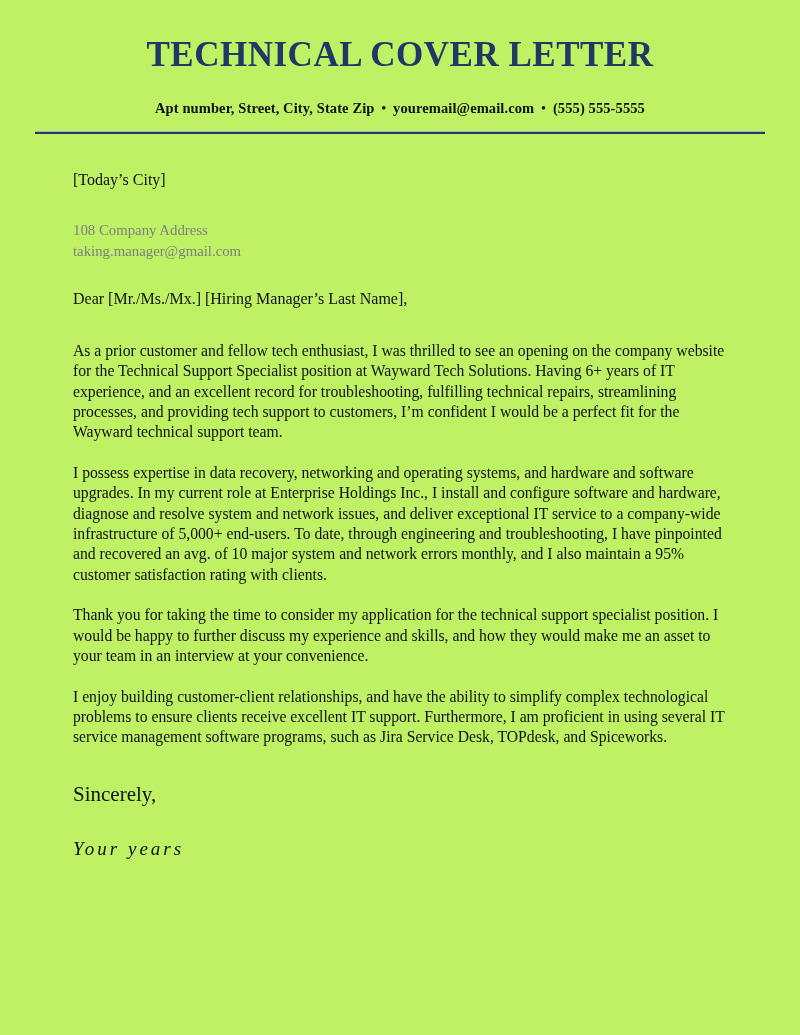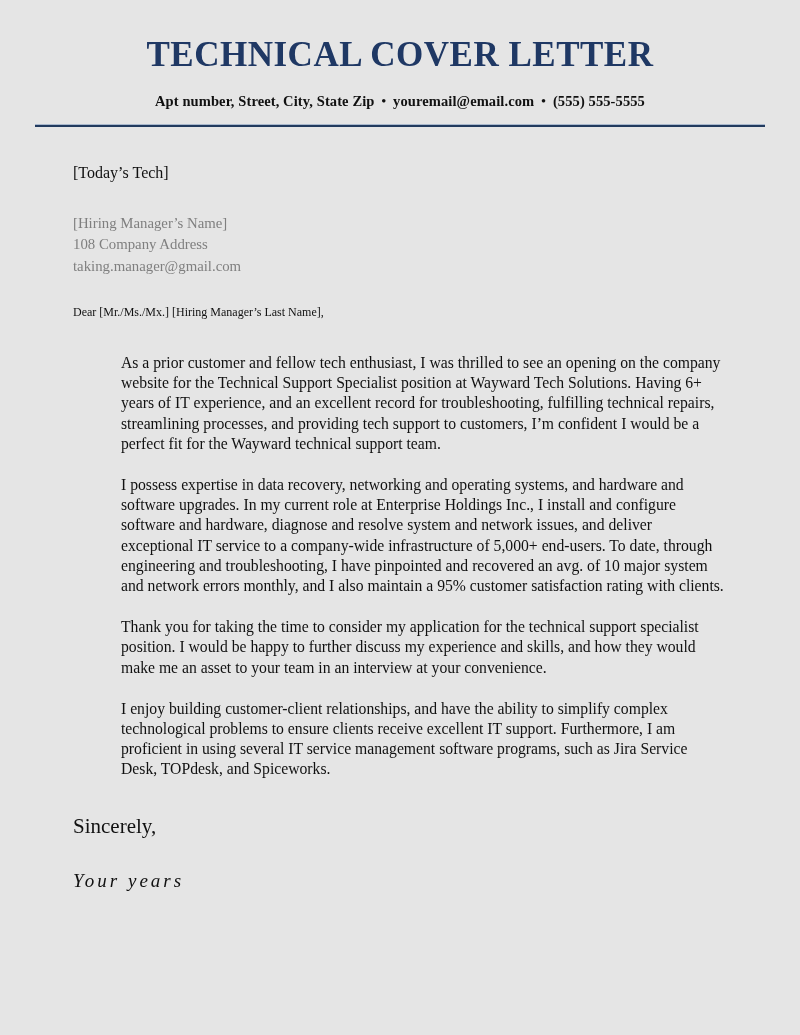--- a/index.html
+++ b/index.html
@@ -5,40 +5,40 @@
   html, body {
     margin: 0;
     padding: 0;
     background: #ffffff;
   }
   .page {
     position: relative;
     width: 800px;
     height: 1035px;
     margin: 0 auto;
-    background: #e5e5e5;
+    background: #bef264;
     font-family: "Liberation Serif", "DejaVu Serif", serif;
     color: #141414;
     box-sizing: border-box;
     overflow: hidden;
   }
   .header {
     text-align: center;
     padding-top: 36px;
   }
   .doc-title {
     font-size: 35px;
     font-weight: 700;
     letter-spacing: 0.5px;
     color: #1f3864;
     line-height: 1.1;
     margin: 0;
   }
   .contact-line {
-    margin-top: 18px;
+    margin-top: 25px;
     font-size: 14.5px;
     font-weight: 700;
     color: #111111;
     letter-spacing: 0.1px;
   }
   .contact-sep {
     display: inline-block;
     margin: 0 7px;
     font-size: 13px;
     color: #111111;
@@ -60,29 +60,28 @@
   }
   .recipient-block {
     margin-top: 31px;
     color: #7f7f7f;
     font-size: 14.8px;
     line-height: 21.8px;
   }
   .recipient-line { white-space: nowrap; }
   .salutation {
     margin-top: 27px;
-    font-size: 12px;
+    font-size: 16px;
     color: #111111;
   }
   .body-copy {
     margin-top: 33px;
     font-size: 15.7px;
     line-height: 20.3px;
     color: #111111;
-    margin-left: 48px;
   }
   .body-copy p {
     margin: 0 0 20.5px 0;
   }
   .closing {
     margin-top: 34px;
     font-size: 21px;
     color: #111111;
   }
   .signature {
@@ -101,24 +100,23 @@
   <div class="header">
     <h1 class="doc-title">TECHNICAL COVER LETTER</h1>
     <div class="contact-line">
       <span>Apt number, Street, City, State Zip</span><span class="contact-sep">•</span><span>youremail@email.com</span><span class="contact-sep">•</span><span>(555) 555-5555</span>
     </div>
     <div class="header-rule"></div>
   </div>
 
   <div class="content">
 
-    <div class="date-line">[Today’s Tech]</div>
+    <div class="date-line">[Today’s City]</div>
 
     <div class="recipient-block">
-      <div class="recipient-line">[Hiring Manager’s Name]</div>
       <div class="recipient-line">108 Company Address</div>
       <div class="recipient-line">taking.manager@gmail.com</div>
     </div>
 
     <div class="salutation">Dear [Mr./Ms./Mx.] [Hiring Manager’s Last Name],</div>
 
     <div class="body-copy">
       <p>As a prior customer and fellow tech enthusiast, I was thrilled to see an opening on the company website for the Technical Support Specialist position at Wayward Tech Solutions. Having 6+ years of IT experience, and an excellent record for troubleshooting, fulfilling technical repairs, streamlining processes, and providing tech support to customers, I’m confident I would be a perfect fit for the Wayward technical support team.</p>
       <p>I possess expertise in data recovery, networking and operating systems, and hardware and software upgrades. In my current role at Enterprise Holdings Inc., I install and  configure software and hardware, diagnose and resolve system and network issues, and deliver exceptional IT service to a company-wide infrastructure of 5,000+ end-users. To date, through engineering and troubleshooting, I have pinpointed and recovered an avg. of 10 major system and network errors monthly, and I also maintain a 95% customer satisfaction rating with clients.</p>
       <p>Thank you for taking the time to consider my application for the technical support specialist position. I would be happy to further discuss my experience and skills, and how they would make me an asset to your team in an interview at your convenience.</p>

